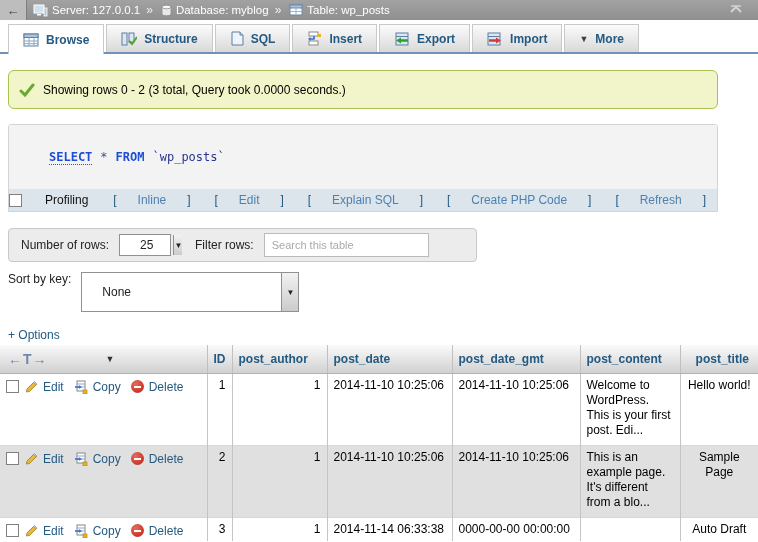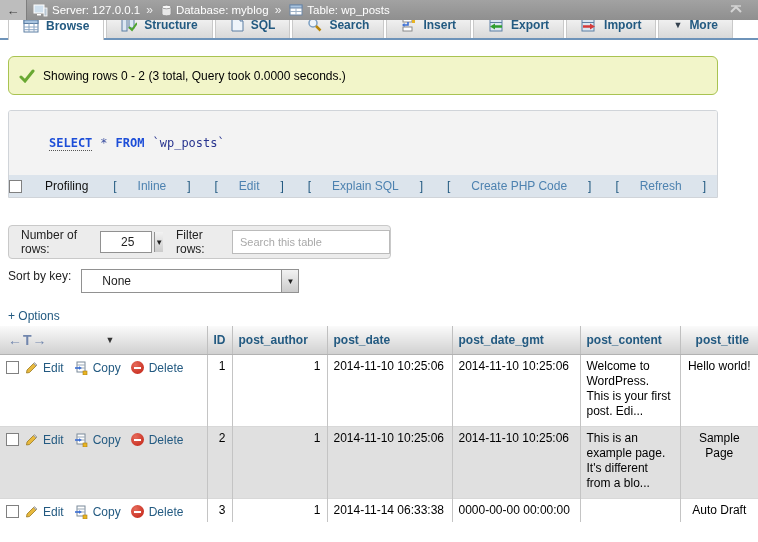--- a/index.html
+++ b/index.html
@@ -9,21 +9,21 @@
 
   
   .titlebar { height:20px; background:linear-gradient(180deg,#a2a2a2,#8f8f8f); display:flex; align-items:center; color:#fff; position:relative; }
   .backbtn { width:27px; height:20px; background:#bdbdbd; border-right:1px solid #7e7e7e; color:#3c3c3c; display:flex; align-items:center; justify-content:center; font-size:13px; cursor:pointer; }
   .titlebar .crumb { margin:0 4px; white-space:nowrap; font-size:11.5px; }
   .titlebar .sep { margin:0 2px; color:#f0f0f0; }
   .titlebar svg { margin-left:6px; flex:none; }
   .collapse-btn { position:absolute; right:14px; top:4px; cursor:pointer; }
 
   
-  .tabbar { height:20px; display:flex; align-items:flex-end; padding-left:8px; border-bottom:2px solid #6e93b9; background:#fff; }
+  .tabbar { height:34px; display:flex; align-items:flex-end; padding-left:8px; border-bottom:2px solid #6e93b9; background:#fff; }
   .tab { height:28px; display:flex; align-items:center; gap:7px; padding:0 14px; margin-right:2px;
          background:linear-gradient(180deg,#fbfbfb,#d9d9d9); border:1px solid #c9c9c9; border-bottom:none;
          color:#235a81; font-weight:bold; cursor:pointer; white-space:nowrap; }
   .tab.active { background:#fff; height:30px; margin-bottom:-2px; border-color:#c9c9c9; }
   .tab .more-arrow { color:#33404d; font-size:9px; }
 
   
   .message { margin:16px 40px 0 8px; height:39px; background:#f2f5c9; border:1px solid #a9c351; border-radius:6px;
              display:flex; align-items:center; padding-left:10px; gap:8px; }
 
@@ -36,30 +36,30 @@
   .sqlquery .star { color:#3b4fa0; margin:0 8px; }
   .sqlquery .ident { color:#28348f; margin-left:8px; }
   .profilingbar { height:22px; background:#dce4ec; display:flex; align-items:center; justify-content:space-between;
                   padding-right:8px; white-space:nowrap; }
   .profilingbar .cb { margin-right:5px; }
   .profilingbar .plabel { color:#111; margin-right:4px; }
   .profilingbar .br { color:#235a81; margin:0 3px; }
   .profilingbar a { color:#4d82b0; text-decoration:none; cursor:pointer; }
 
   
-  .rowsbar { margin:27px 0 0 8px; width:383px; height:34px; background:#ececec; border:1px solid #c9c9c9;
+  .rowsbar { margin:16px 0 0 8px; width:469px; height:34px; background:#ececec; border:1px solid #c9c9c9;
              border-radius:4px; display:flex; align-items:center; padding-left:12px; gap:10px; color:#222; }
   .cb { width:13px; height:13px; background:#fff; border:1px solid #808080; display:inline-block; flex:none; cursor:pointer; }
   .sel { height:22px; background:#fff; border:1px solid #919191; display:inline-flex; align-items:stretch; cursor:pointer; }
   .sel .val { padding:0 20px; display:flex; align-items:center; }
   .sel .btn { width:17px; background:linear-gradient(180deg,#f2f2f2,#cbcbcb); border-left:1px solid #919191;
               display:flex; align-items:center; justify-content:center; font-size:8px; color:#222; }
   .sel.small { width:52px; }
   .sel.small .val { flex:1; }
-  .sel.wide { width:218px; height:24px;gap:30px; }
+  .sel.wide { width:218px; height:40px;gap:30px; }
   .sel.wide .val { flex:1; }
   .filter-input { width:165px; height:24px; border:1px solid #bbb; padding:0 7px; font-family:"Liberation Sans",sans-serif;
                   font-size:11px; color:#333; }
   .filter-input::placeholder { color:#a9a9a9; }
   .sortrow { margin:10px 0 0 8px; display:flex; gap:10px; color:#222; }
   .options { margin:16px 0 0 8px; }
   .options a { color:#235a81; text-decoration:none; cursor:pointer; }
 
   
   table.grid { border-collapse:collapse; table-layout:fixed; width:758px; margin-top:3px; }
@@ -136,27 +136,20 @@
           <path d="M8 9 l3 3 l5 -7" fill="none" stroke="#4fa52e" stroke-width="2"></path>
         </svg>
       <span>Structure</span>
     </div>
     <div class="tab">
       <svg width="14" height="15" viewBox="0 0 14 15">
           <path d="M2 1 h8 l3 3 v10 h-11 z" fill="#eef4fa" stroke="#5d7fa3"></path>
           <path d="M10 1 v3 h3" fill="#c9daea" stroke="#5d7fa3"></path>
         </svg>
       <span>SQL</span>
-    </div>
-    <div class="tab">
-      <svg width="15" height="15" viewBox="0 0 15 15">
-          <circle cx="6" cy="6" r="4" fill="#eef4fa" stroke="#7a9ec2" stroke-width="1.5"></circle>
-          <line x1="9" y1="9" x2="13.5" y2="13.5" stroke="#b8860b" stroke-width="2.5"></line>
-        </svg>
-      <span>Search</span>
     </div>
     <div class="tab">
       <svg width="15" height="15" viewBox="0 0 15 15">
           <rect x="2" y="1" width="9" height="4" fill="#fff" stroke="#8a8a8a"></rect>
           <rect x="2" y="10" width="9" height="4" fill="#fff" stroke="#8a8a8a"></rect>
           <path d="M7 5 v3 h-4 l4 0" fill="none" stroke="#3b6fd4" stroke-width="1.6"></path>
           <path d="M3.5 6 l-2.5 2 l2.5 2 z" fill="#3b6fd4"></path>
           <rect x="11" y="3" width="3" height="3" fill="#e8b422"></rect>
         </svg>
       <span>Insert</span>

